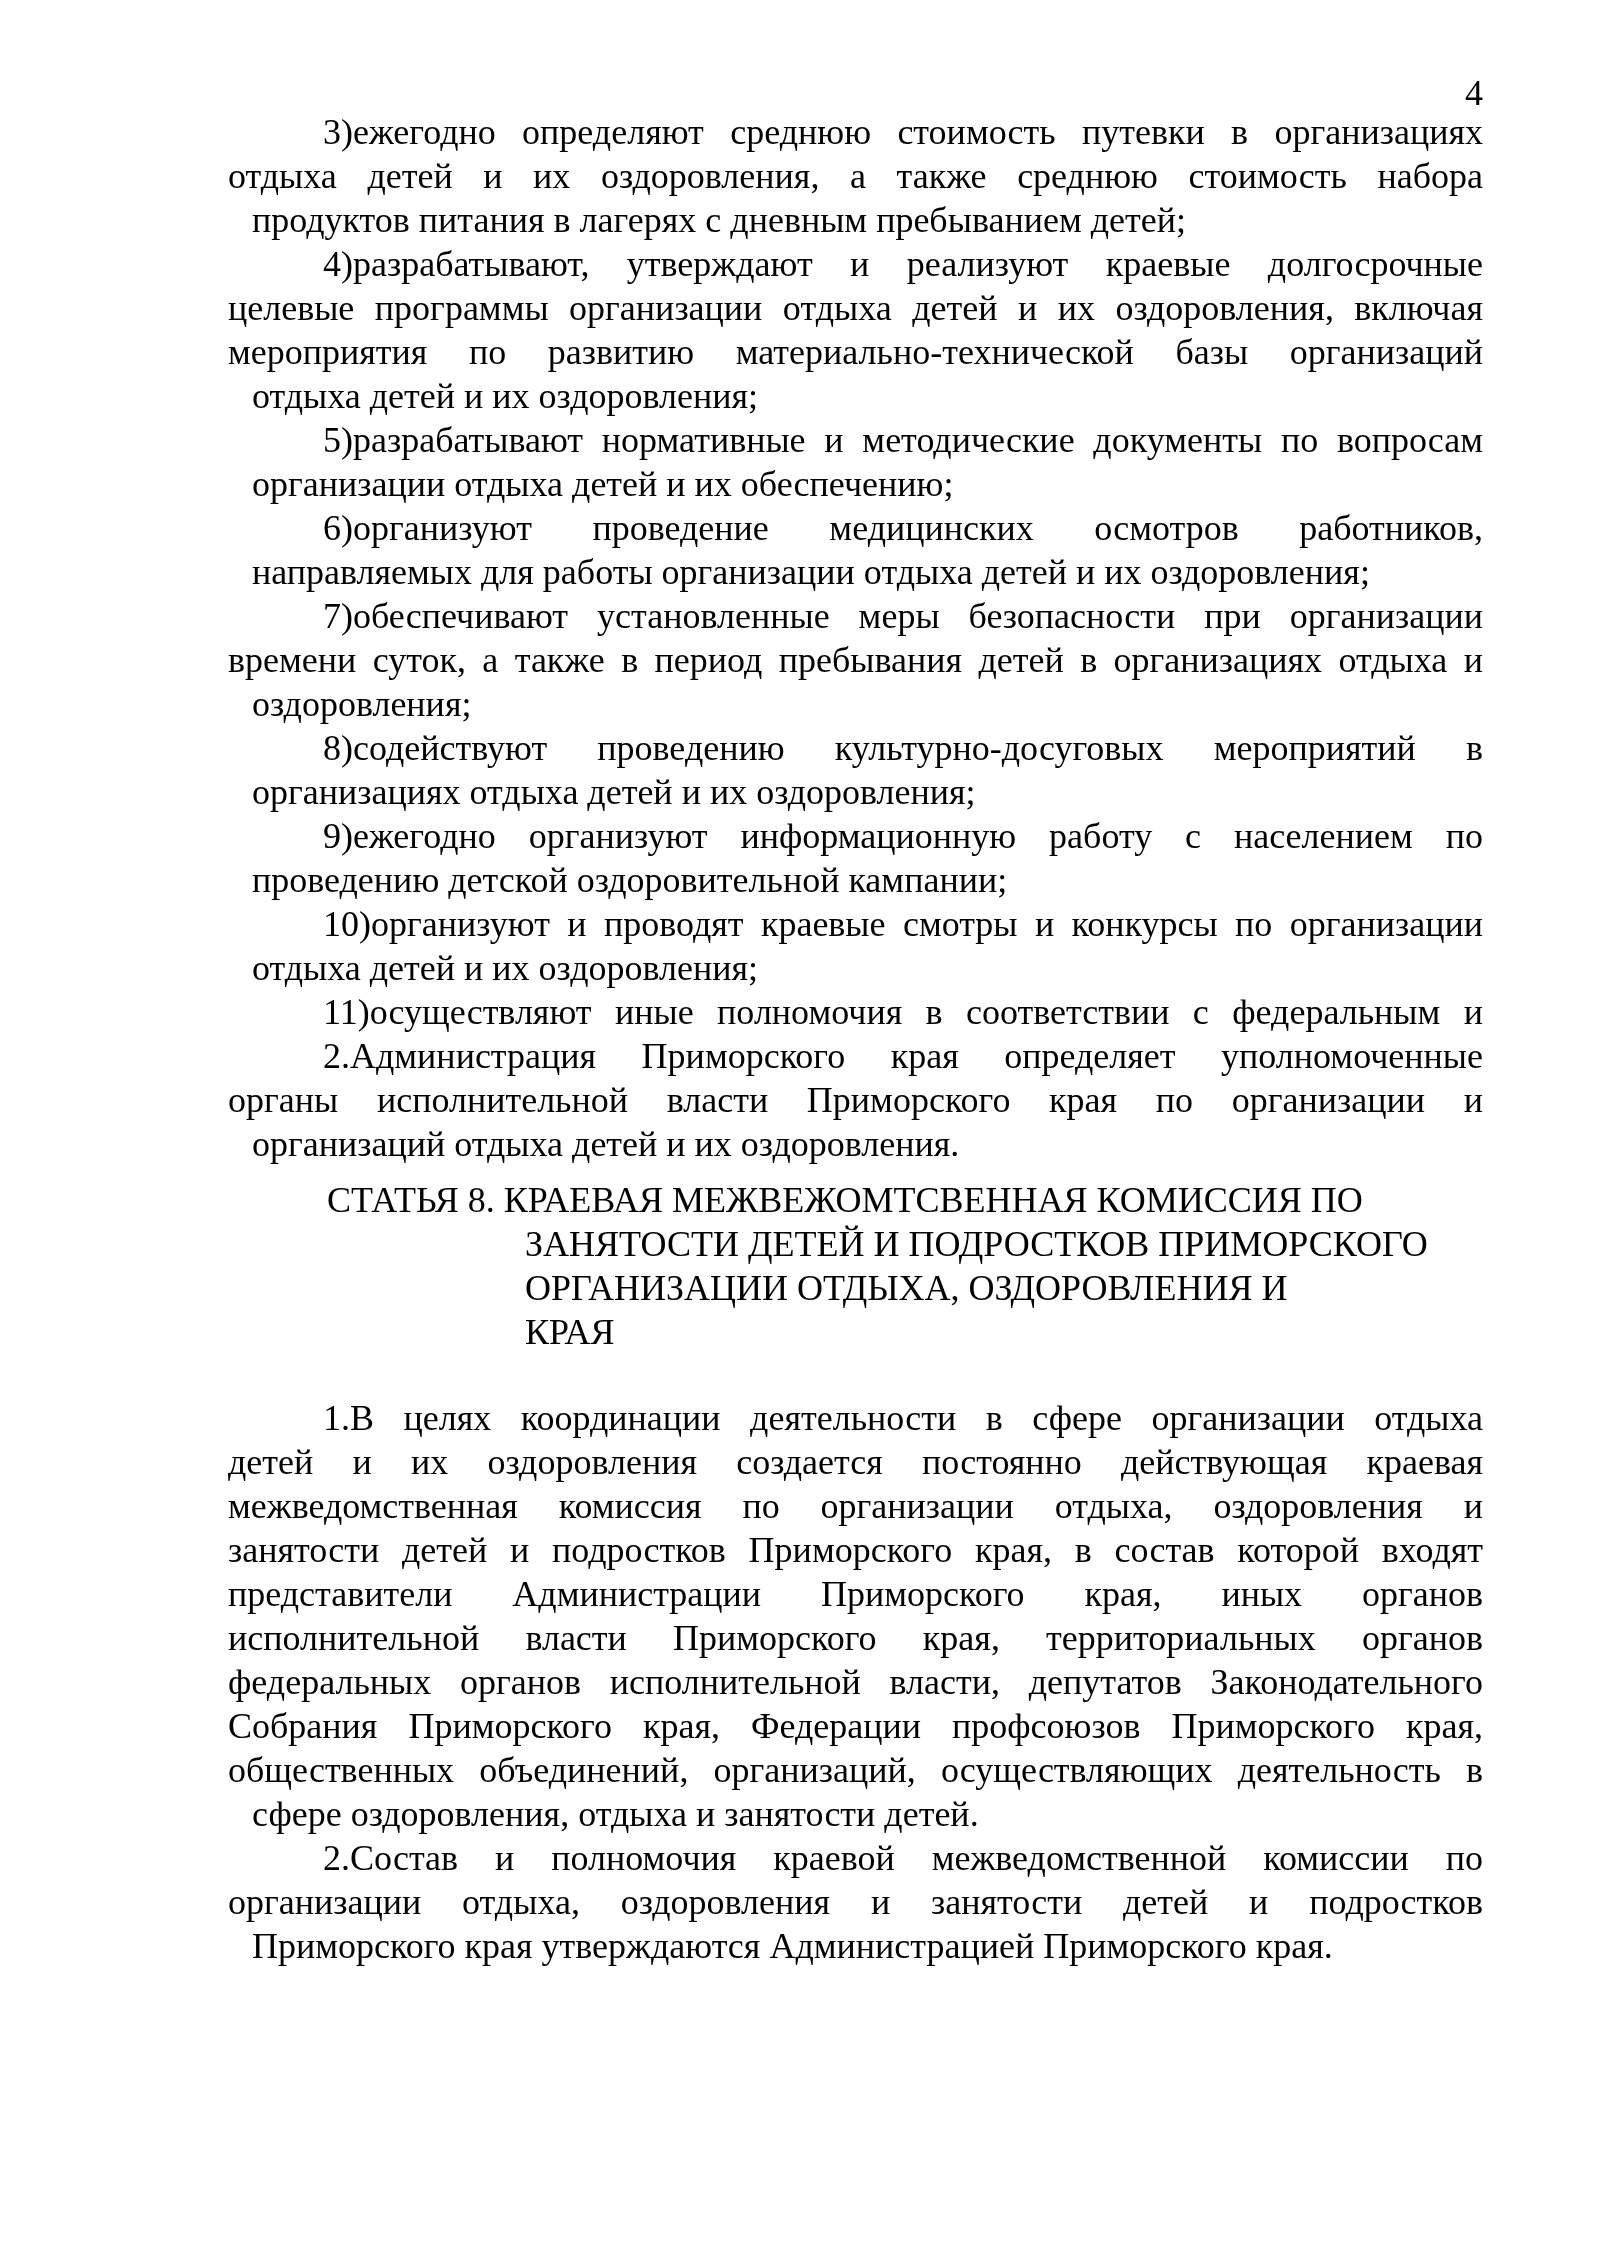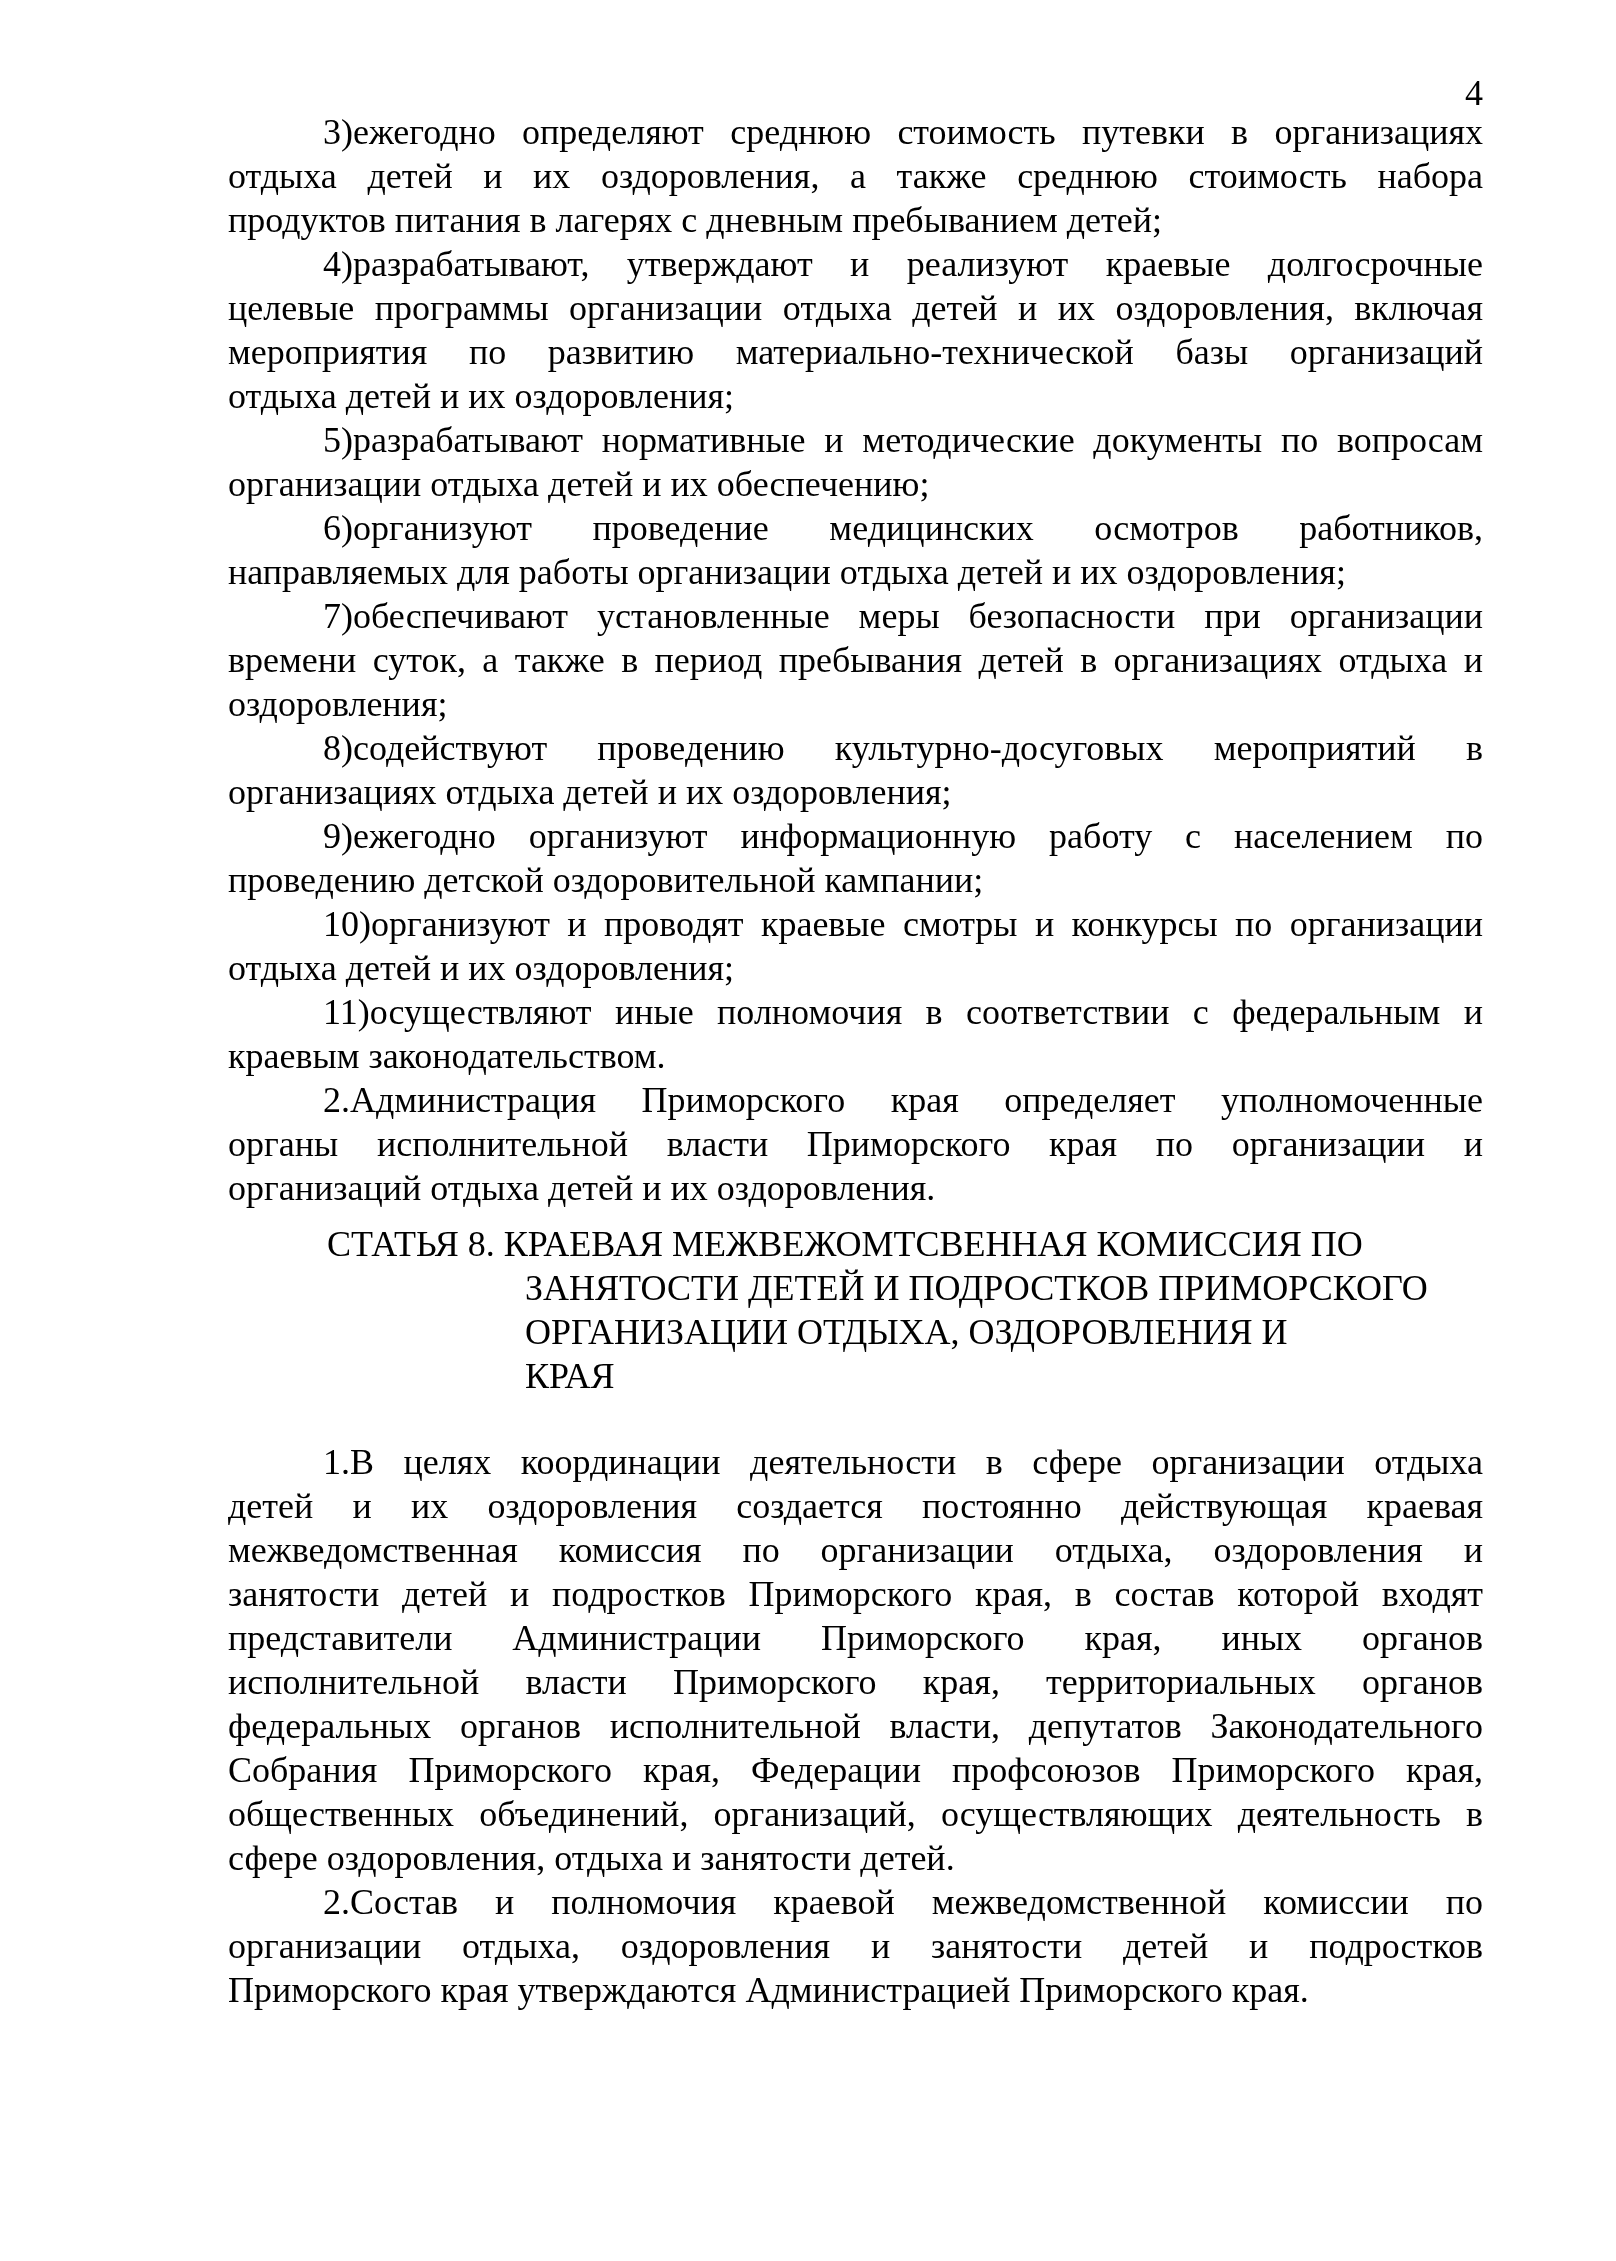--- a/index.html
+++ b/index.html
@@ -37,20 +37,21 @@
     line-height: 44px;
     text-align: justify;
     text-align-last: justify;
     text-justify: inter-word;
   }
   .line-first {
     text-indent: 95px;
   }
   .line-last {
     text-align-last: left;
+    margin-left: 24px;
   }
   .article-heading {
     margin-top: 12px;
     margin-bottom: 42px;
   }
   .heading-line {
     height: 44px;
     line-height: 44px;
     text-align: left;
     white-space: nowrap;
@@ -84,21 +85,20 @@
         <div class="line line-first">7)обеспечивают установленные меры безопасности при организации</div>
         <div class="line">времени суток, а также в период пребывания детей в организациях отдыха и</div>
         <div class="line line-last">оздоровления;</div>
         <div class="line line-first">8)содействуют проведению культурно-досуговых мероприятий в</div>
         <div class="line line-last">организациях отдыха детей и их оздоровления;</div>
         <div class="line line-first">9)ежегодно организуют информационную работу с населением по</div>
         <div class="line line-last">проведению детской оздоровительной кампании;</div>
         <div class="line line-first">10)организуют и проводят краевые смотры и конкурсы по организации</div>
         <div class="line line-last">отдыха детей и их оздоровления;</div>
         <div class="line line-first">11)осуществляют иные полномочия в соответствии с федеральным и</div>
-        <div class="line line-last">краевым законодательством.</div>
         <div class="line line-first">2.Администрация Приморского края определяет уполномоченные</div>
         <div class="line">органы исполнительной власти Приморского края по организации и</div>
         <div class="line line-last">организаций отдыха детей и их оздоровления.</div>
       </div>
 
     <div class="article-heading">
         <div class="heading-line h-first">СТАТЬЯ 8. КРАЕВАЯ МЕЖВЕЖОМТСВЕННАЯ КОМИССИЯ ПО</div>
         <div class="heading-line h-hang">ЗАНЯТОСТИ ДЕТЕЙ И ПОДРОСТКОВ ПРИМОРСКОГО</div>
         <div class="heading-line h-hang">ОРГАНИЗАЦИИ ОТДЫХА, ОЗДОРОВЛЕНИЯ И</div>
         <div class="heading-line h-hang">КРАЯ</div>

